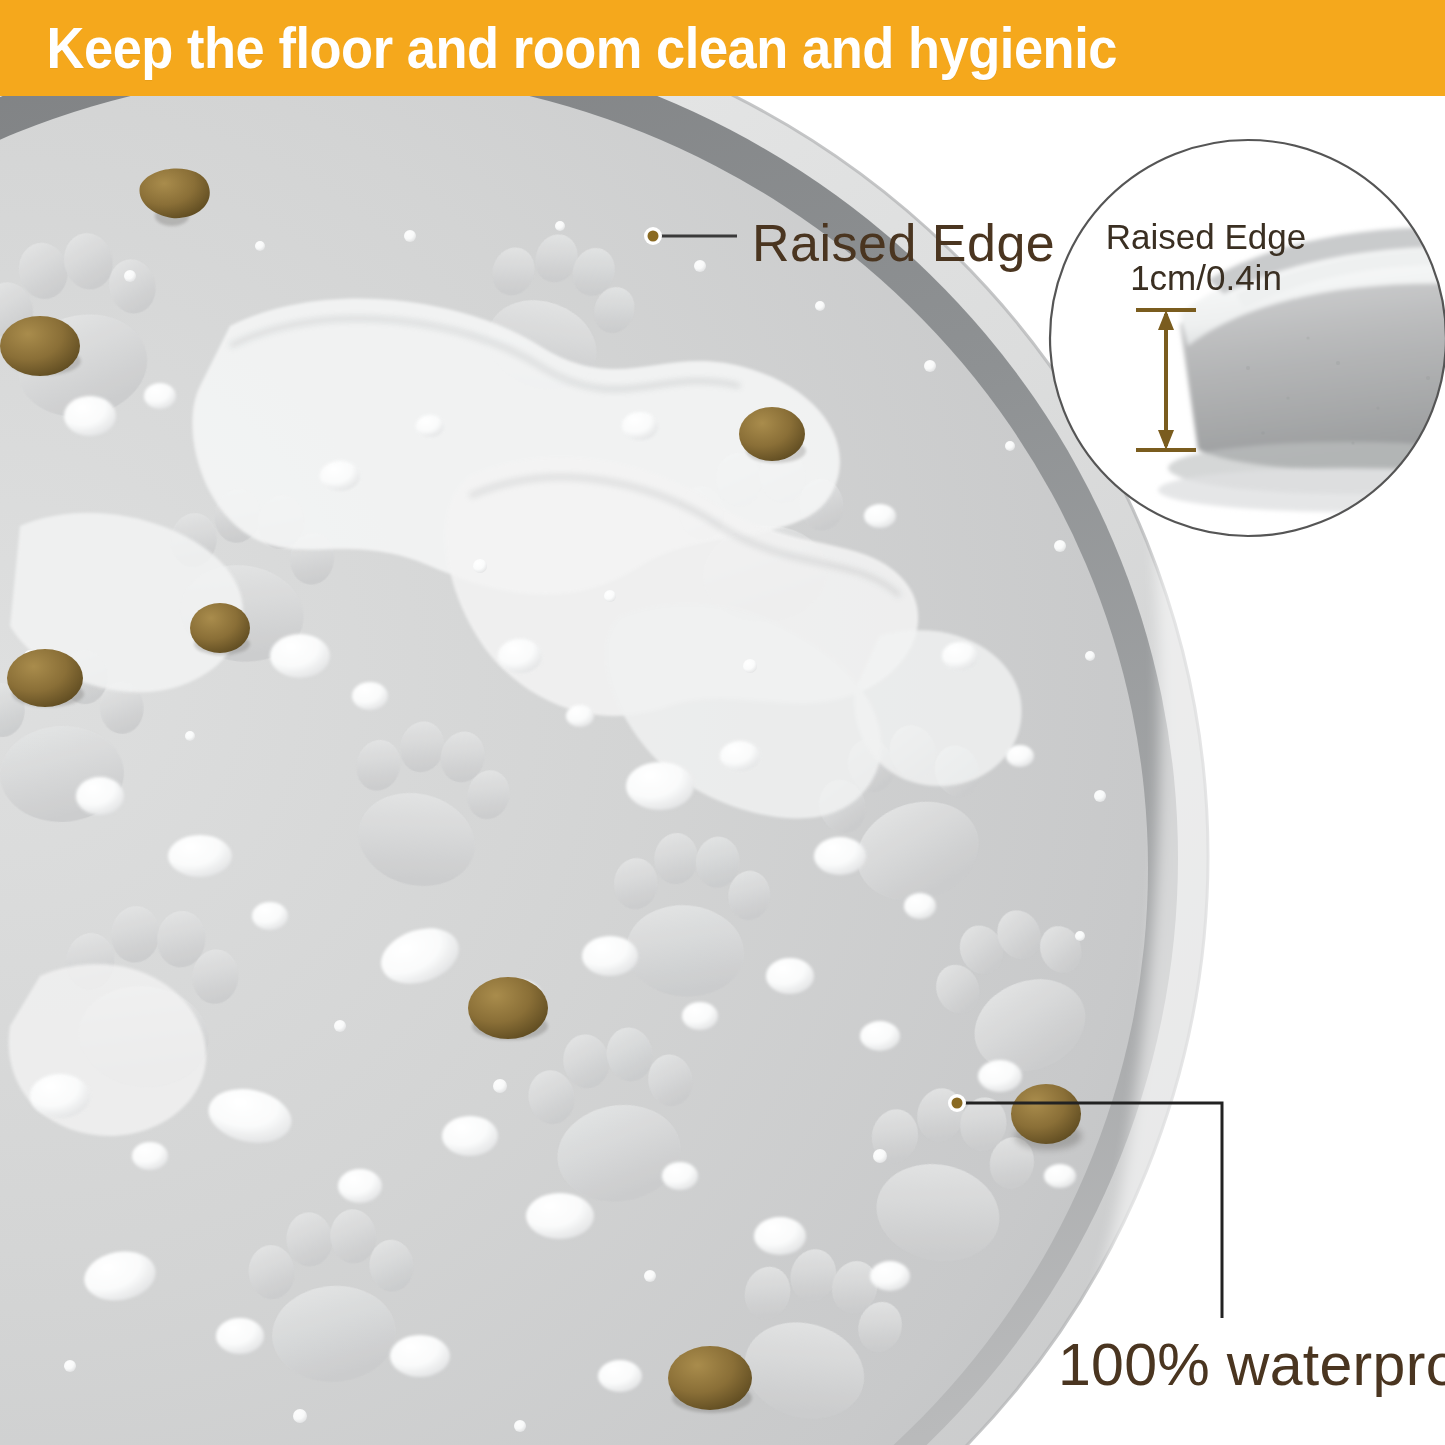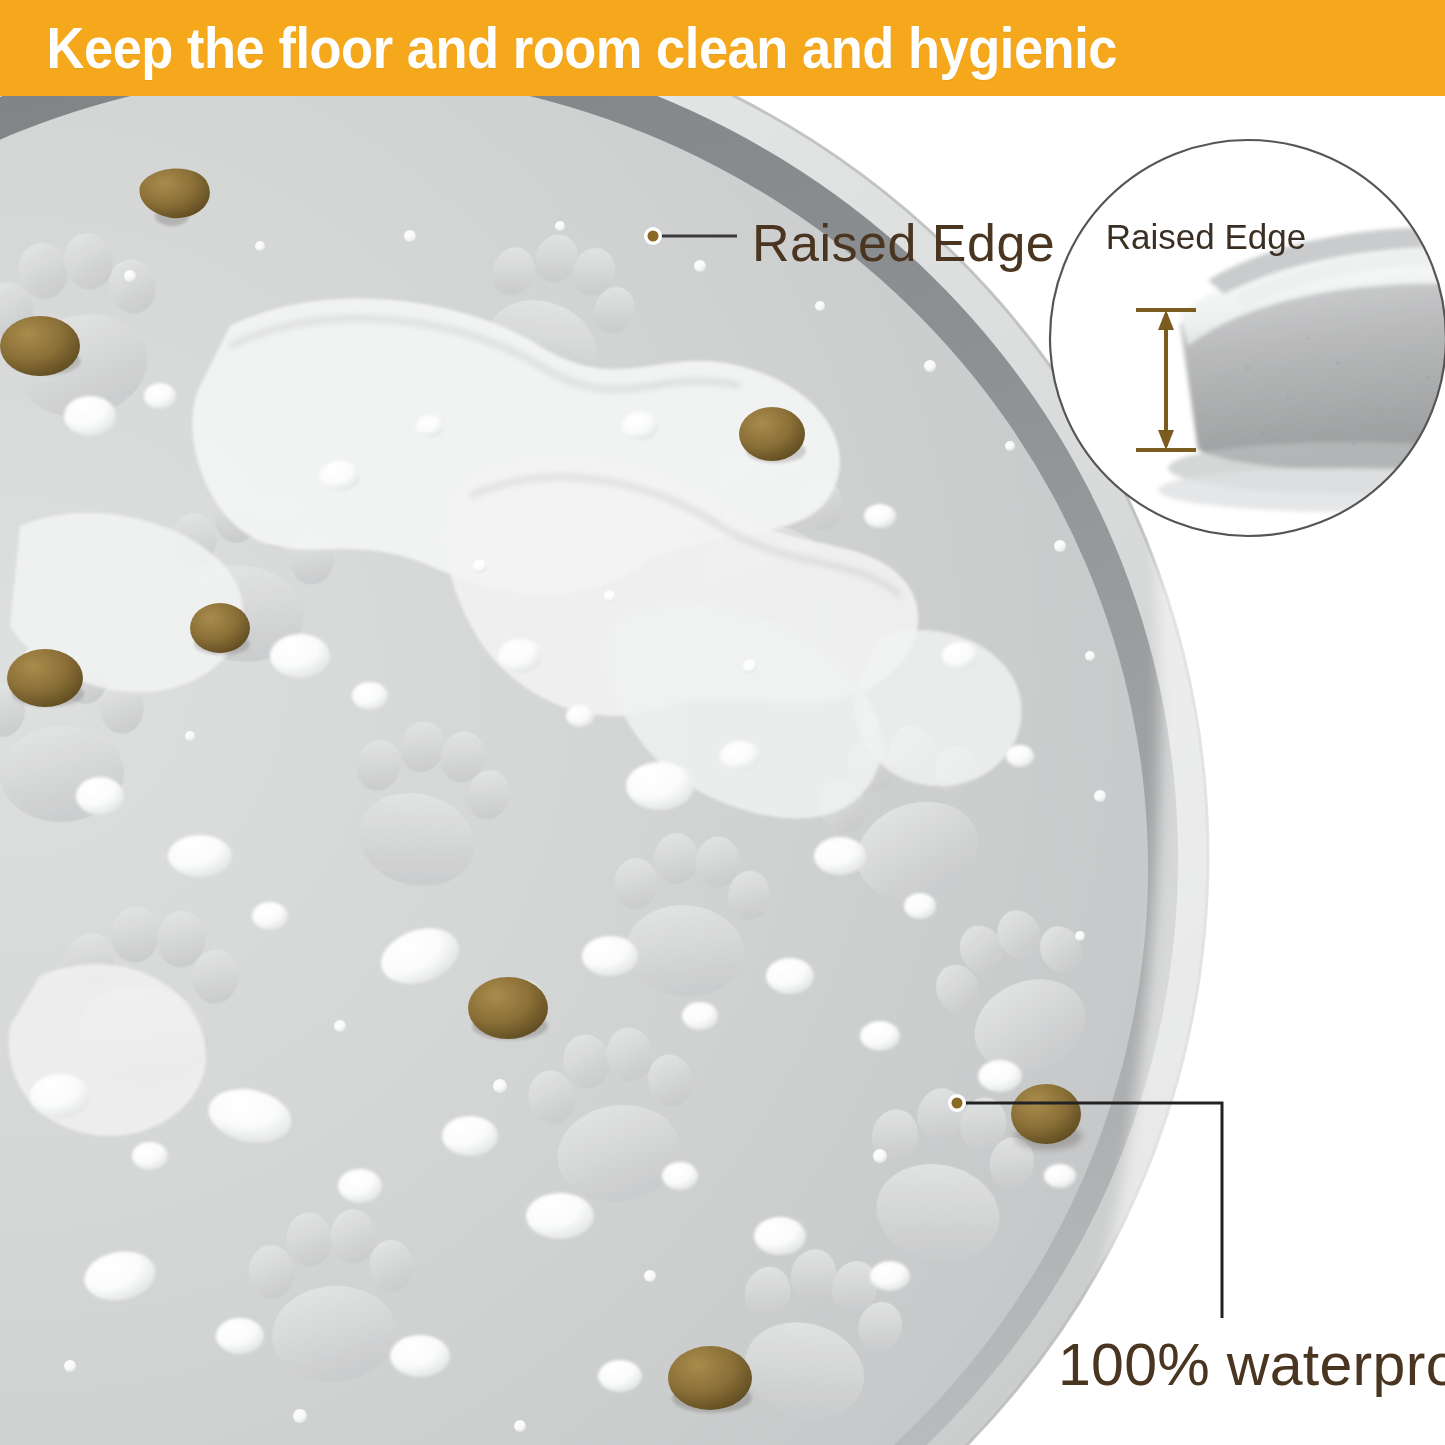--- a/index.html
+++ b/index.html
@@ -454,16 +454,17 @@
         <line x1="118" y1="176" x2="118" y2="308"></line>
       </g>
       <g fill="#7a5c1e">
         <path d="M118 172 L110 192 L126 192 Z"></path>
         <path d="M118 312 L110 292 L126 292 Z"></path>
       </g>
     </svg>
 
     <div class="inset-label">
       <div>Raised Edge</div>
+      <div>1cm/0.4in</div>
     </div>
   </div>
 
 </div>
 
 </body></html>

